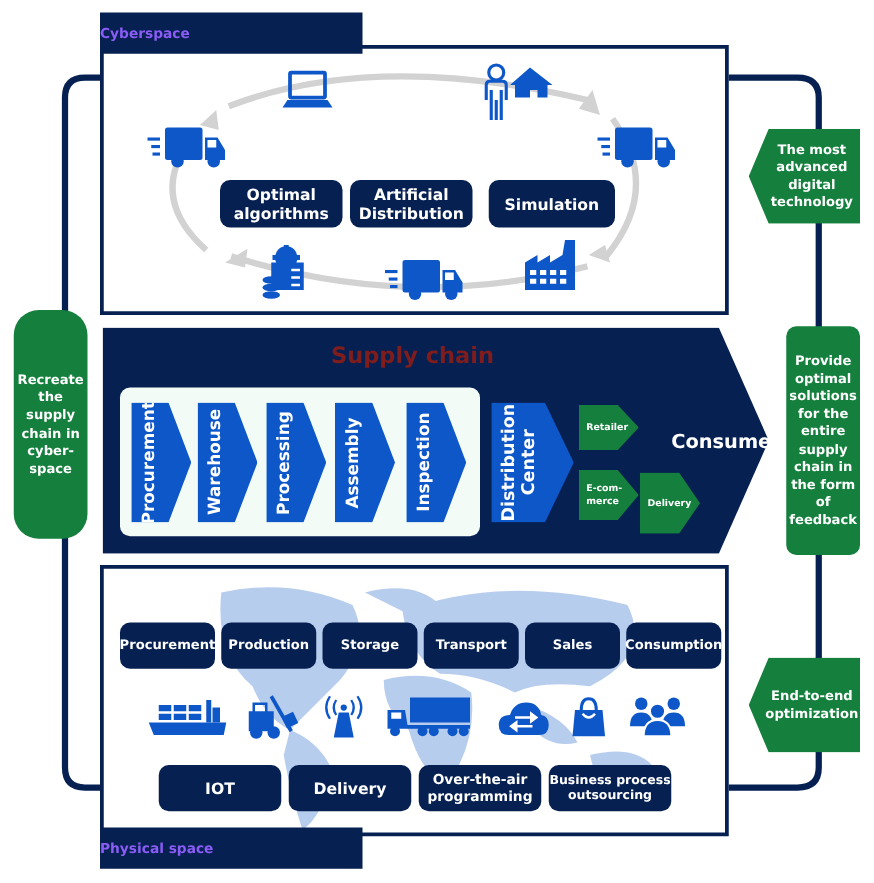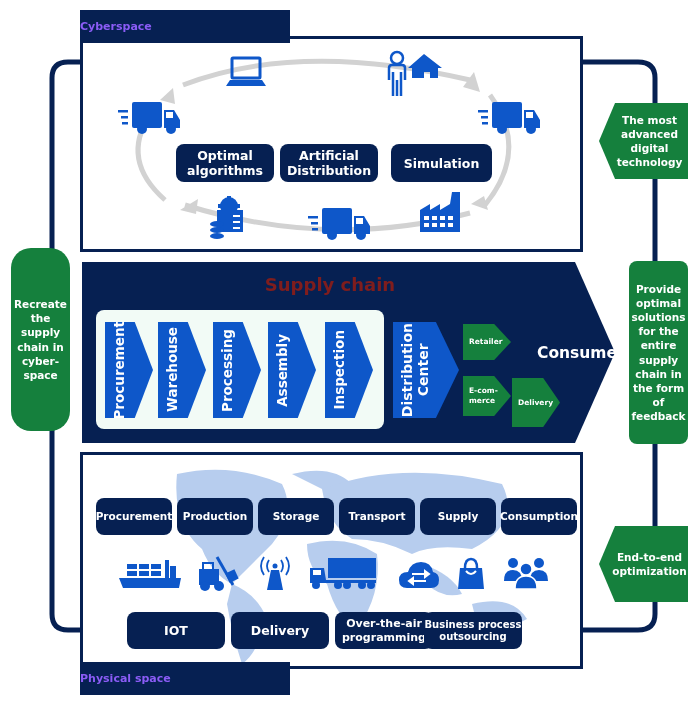--- a/index.html
+++ b/index.html
@@ -216,21 +216,21 @@
 <div class="pill" style="left:177px;top:498px;width:76px;height:37px;font-size:10.5px;">
   <span>Production</span>
   </div>
 <div class="pill" style="left:258px;top:498px;width:76px;height:37px;font-size:10.5px;">
   <span>Storage</span>
   </div>
 <div class="pill" style="left:339px;top:498px;width:76px;height:37px;font-size:10.5px;">
   <span>Transport</span>
   </div>
 <div class="pill" style="left:420px;top:498px;width:76px;height:37px;font-size:10.5px;">
-  <span>Supply</span>
+  <span>Sales</span>
   </div>
 <div class="pill" style="left:501px;top:498px;width:76px;height:37px;font-size:10.5px;">
   <span>Consumption</span>
   </div>
 
 <svg width="62" height="30" style="left:119px;top:560px;">
   <g fill="#0e57c9">
     <rect x="8" y="4" width="10" height="5"></rect>
       <rect x="20" y="4" width="10" height="5"></rect>
       <rect x="32" y="4" width="10" height="5"></rect>
@@ -302,15 +302,15 @@
 
 <div class="pill" style="left:127px;top:612px;width:98px;height:37px;font-size:12.5px;">
   <span>IOT</span>
   </div>
 <div class="pill" style="left:231px;top:612px;width:98px;height:37px;font-size:12.5px;">
   <span>Delivery</span>
   </div>
 <div class="pill" style="left:335px;top:612px;width:98px;height:37px;font-size:11px;white-space:pre-line;">
   <span>Over-the-air
 programming</span></div>
-<div class="pill" style="left:424px;top:612px;width:98px;height:37px;font-size:10px;white-space:pre-line;">
+<div class="pill" style="left:439px;top:612px;width:98px;height:37px;font-size:10px;white-space:pre-line;">
   <span>Business process
 outsourcing</span></div>
 
 </body></html>

